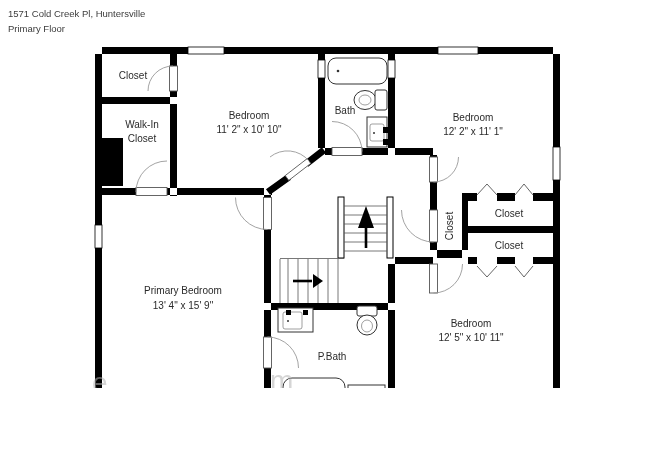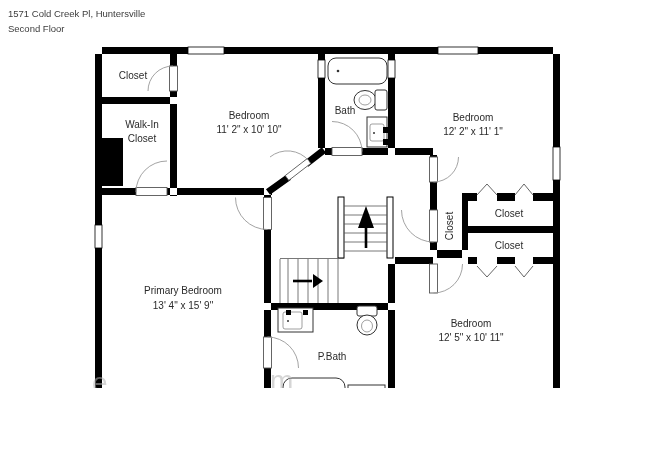--- a/index.html
+++ b/index.html
@@ -27,21 +27,21 @@
   .arrowstem{stroke:#000;stroke-width:2.6;fill:none;}
   .lbl{text-anchor:middle;}
   .wm{font-size:28px;fill:#b3b3b3;opacity:.55;}
 </style>
 </head>
 <body>
 
 <div class="page">
 
   <div class="hdr" id="hdr1">1571 Cold Creek Pl, Huntersville</div>
-  <div class="hdr" id="hdr2">Second Floor</div>
+  <div class="hdr" id="hdr2">Primary Floor</div>
 
   <svg width="650" height="460" viewBox="0 0 650 460">
 
     <path class="wall" d="M95,47 H560 V54 H95 Z
          M95,47 V405 H102 V47 Z
          M553,47 V405 H560 V47 Z
          M95,398 H271 V405 H95 Z
          M390,398 H560 V405 H390 Z
          M264,414 H395 V421 H264 Z" fill="#000000"></path>
 

